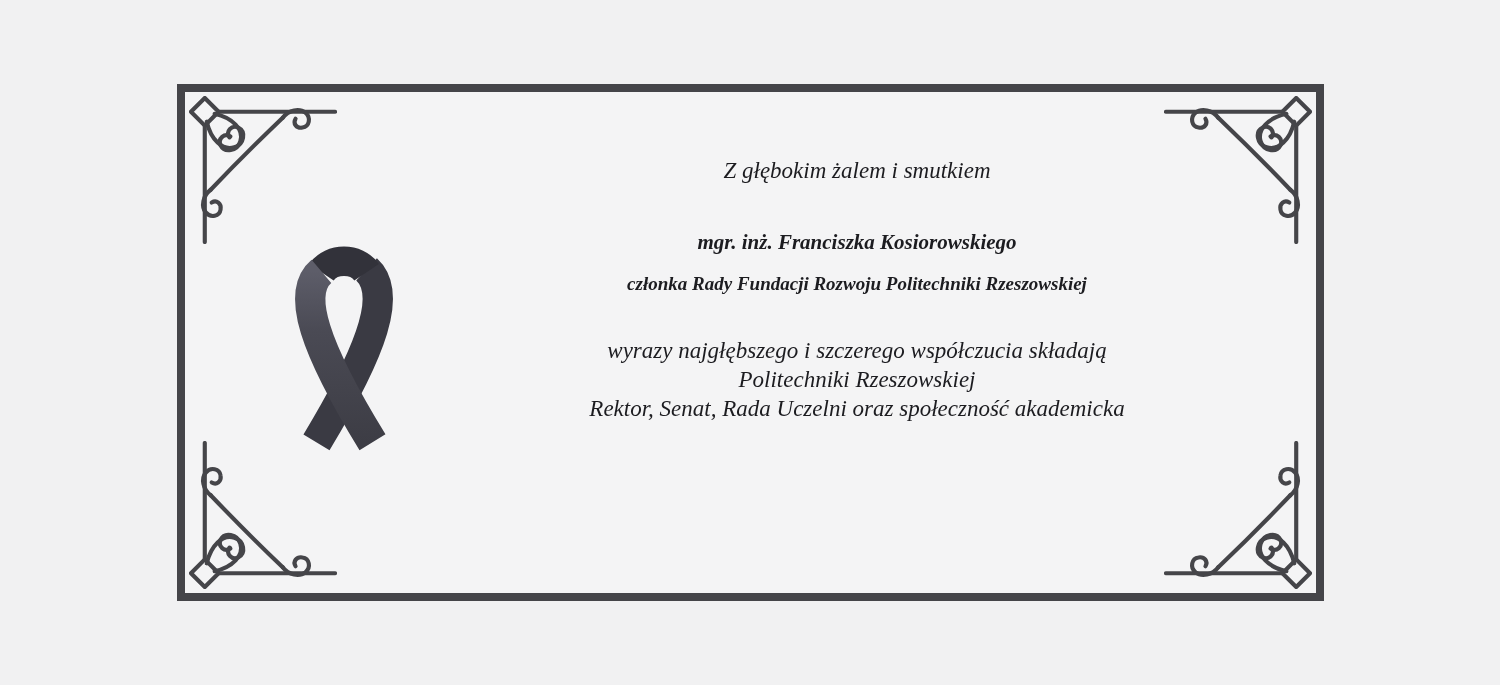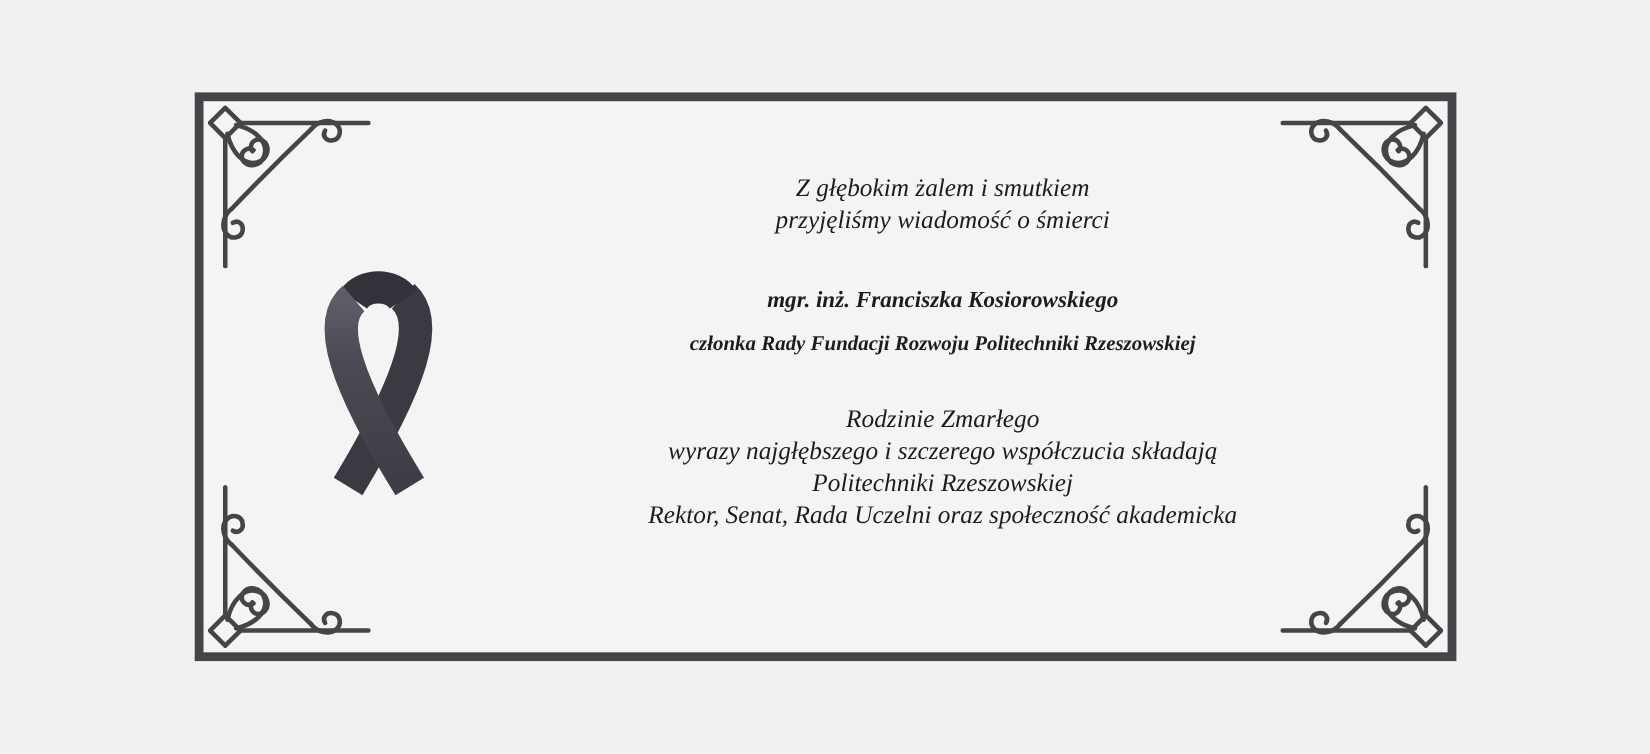--- a/index.html
+++ b/index.html
@@ -118,25 +118,23 @@
 
       <path d="M52,41 C 62,26 88,26 98,41" stroke="var(--ribbon-fold)" stroke-width="30" fill="none" stroke-linecap="butt"></path>
 
       <path d="M104,214 C 45,118 26,62 52,40" stroke="url(#ribgrad)" stroke-width="31" fill="none" stroke-linecap="butt"></path>
     </svg>
   </div>
 
   <div class="text-block">
     <div class="intro">
       <div>Z głębokim żalem i smutkiem</div>
-      <div>przyjęliśmy wiadomość o śmierci</div>
     </div>
     <div class="deceased-name">mgr. inż. Franciszka Kosiorowskiego</div>
     <div class="deceased-role">członka Rady Fundacji Rozwoju Politechniki Rzeszowskiej</div>
     <div class="closing">
-      <div>Rodzinie Zmarłego</div>
       <div>wyrazy najgłębszego i szczerego współczucia składają</div>
       <div>Politechniki Rzeszowskiej</div>
       <div>Rektor, Senat, Rada Uczelni oraz społeczność akademicka</div>
     </div>
   </div>
 
 </div>
 
 </body></html>

